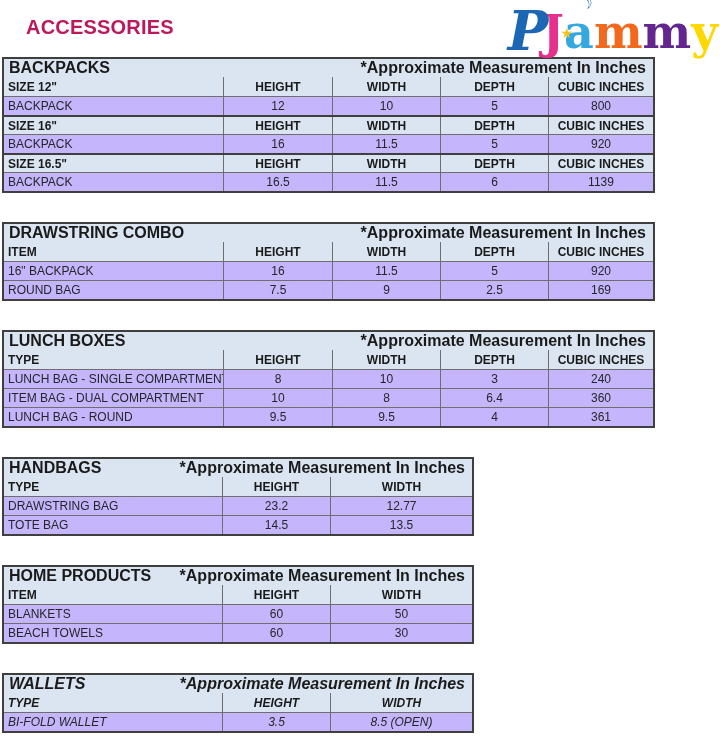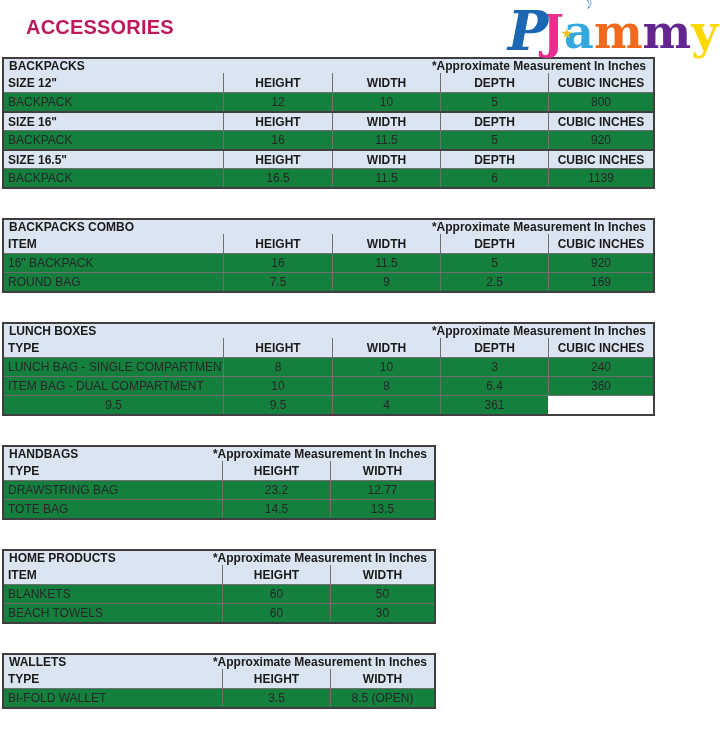--- a/index.html
+++ b/index.html
@@ -41,44 +41,44 @@
     font-size:14px;
     font-family:"DejaVu Sans", sans-serif;
   }
   
   #tables { padding-left:2px; }
   .tbl {
     border:2px solid #3f3f3f;
     margin-bottom:29px;
     background:#fff;
   }
-  .tbl:last-child { margin-bottom:0; }
+  .tbl:last-child { margin-bottom:0;font-style:italic; }
   .tbl.wide  { width:653px; }
-  .tbl.narrow{ width:434px; }
+  .tbl.narrow{ width:472px; }
   .row { display:grid; height:19px; }
   .wide  .row { grid-template-columns:219px 109px 108px 108px 1fr; }
   .narrow .row { grid-template-columns:218px 108px 1fr; }
   .row + .row { border-top:1px solid #6e6e6e; }
   .row.sect-sep { border-top:2px solid #3f3f3f; }
   .title-row {
     display:flex; align-items:center; justify-content:space-between;
-    background:#dbe5f1; font-weight:bold; font-size:12px; color:#1a1a1a;
+    background:#dbe5f1; font-weight:bold; font-size:16px; color:#1a1a1a;
     padding:0 7px 0 5px;
   }
   .cell {
     display:flex; align-items:center; min-width:0;
     font-size:12px; color:#262626; overflow:hidden; white-space:nowrap;
   }
   .cell + .cell { border-left:1px solid #6e6e6e; }
   .cell.label { justify-content:flex-start; padding-left:4px; }
   .cell.num   { justify-content:center; }
   .header-row .cell {
     background:#dbe5f1; font-weight:bold; color:#1a1a1a;
   }
-  .data-row .cell { background:#15803d; }
+  .data-row .cell { background:#c4b5fd; }
 </style>
 </head>
 <body>
 
 <div class="page-header">
   <h1 class="page-title">ACCESSORIES</h1>
   <div class="logo" id="logo">
     <span class="logo-moon" id="logo-moon" style="color: rgb(42, 109, 184);">☽</span>
     <span class="logo-star" id="logo-star" style="color: rgb(240, 196, 32);">★</span>
   <span class="logo-letter script" style="color: rgb(27, 103, 180);">P</span>
@@ -134,21 +134,21 @@
       <div class="row data-row">
         <div class="cell label">BACKPACK</div>
         <div class="cell num">16.5</div>
         <div class="cell num">11.5</div>
         <div class="cell num">6</div>
         <div class="cell num">1139</div>
       </div>
     </div>
     <div class="tbl wide">
       <div class="title-row">
-        <span>BACKPACKS COMBO</span>
+        <span>DRAWSTRING COMBO</span>
         <span>*Approximate Measurement In Inches</span>
       </div>
       <div class="row header-row">
         <div class="cell label">ITEM</div>
         <div class="cell num">HEIGHT</div>
         <div class="cell num">WIDTH</div>
         <div class="cell num">DEPTH</div>
         <div class="cell num">CUBIC INCHES</div>
       </div>
       <div class="row data-row">
@@ -186,20 +186,21 @@
         <div class="cell num">240</div>
       </div>
       <div class="row data-row">
         <div class="cell label">ITEM BAG - DUAL COMPARTMENT</div>
         <div class="cell num">10</div>
         <div class="cell num">8</div>
         <div class="cell num">6.4</div>
         <div class="cell num">360</div>
       </div>
       <div class="row data-row">
+        <div class="cell label">LUNCH BAG - ROUND</div>
         <div class="cell num">9.5</div>
         <div class="cell num">9.5</div>
         <div class="cell num">4</div>
         <div class="cell num">361</div>
       </div>
     </div>
     <div class="tbl narrow">
       <div class="title-row">
         <span>HANDBAGS</span>
         <span>*Approximate Measurement In Inches</span>

